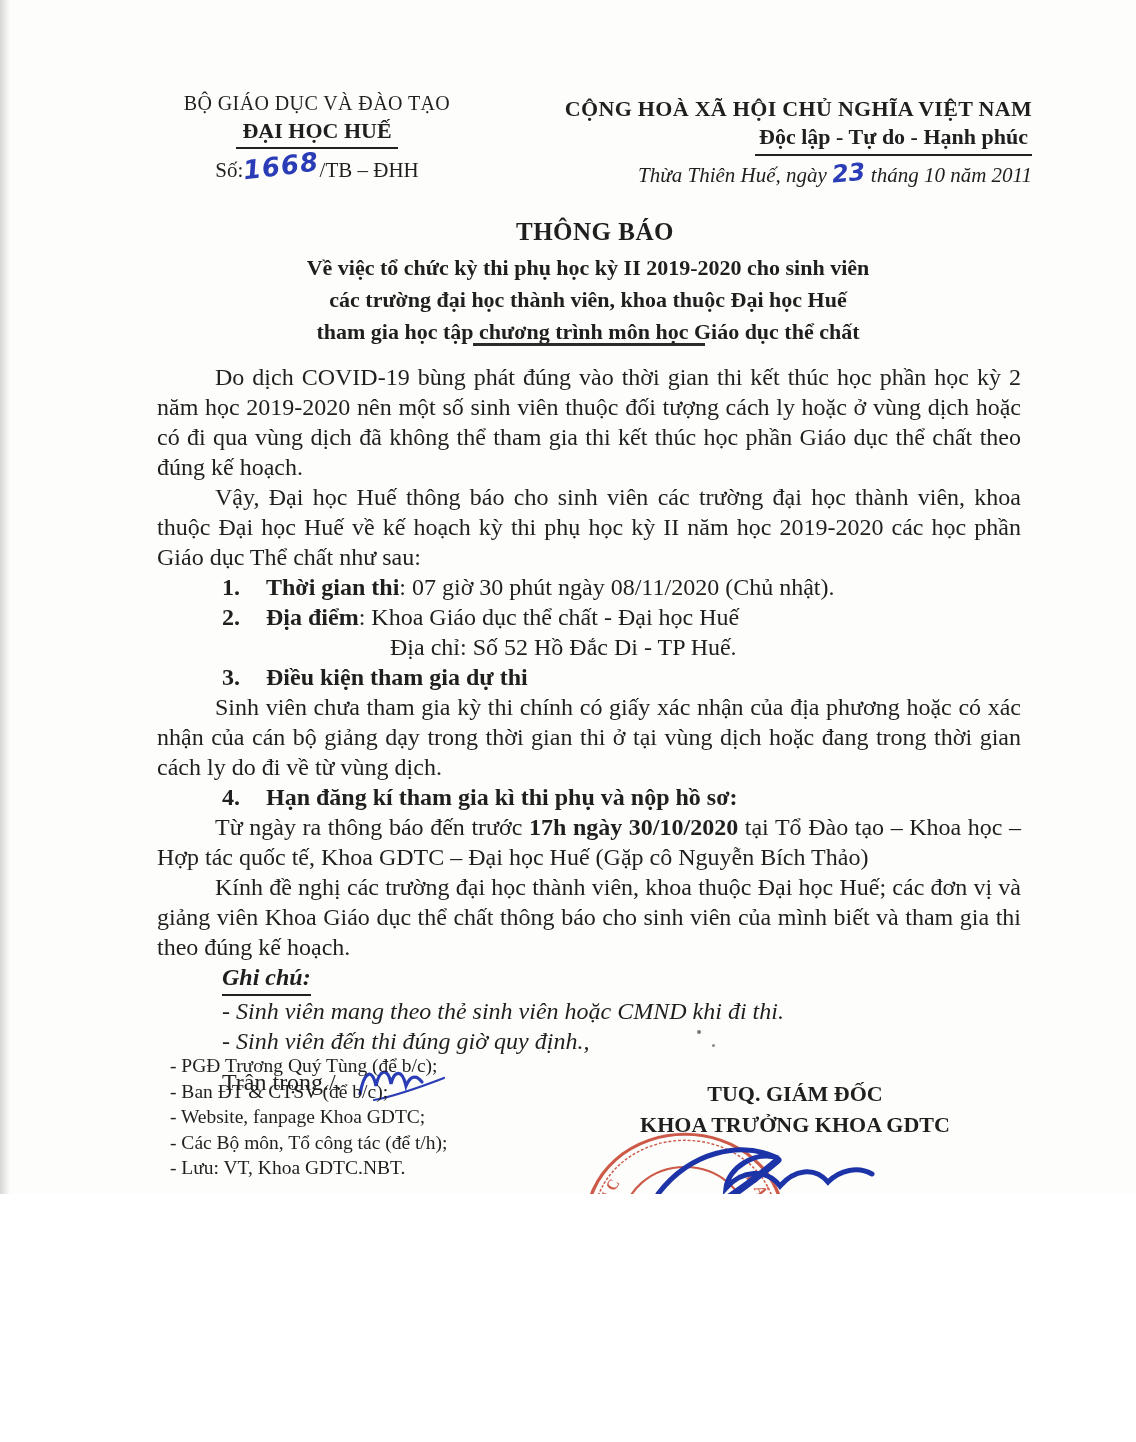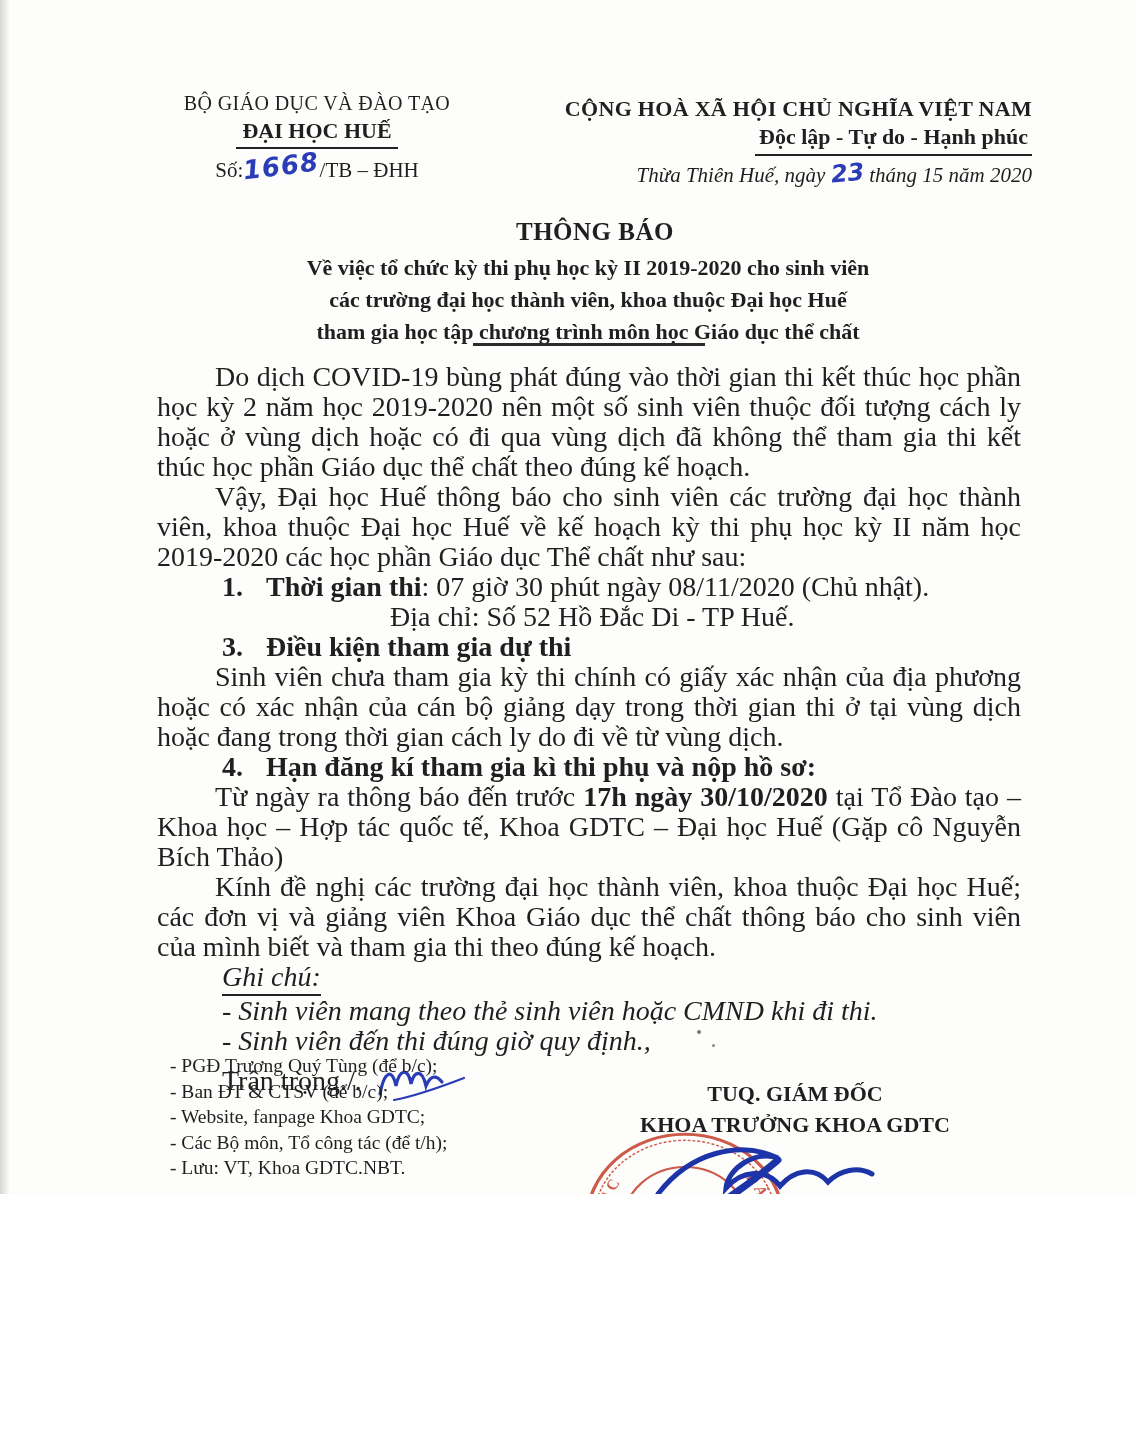--- a/index.html
+++ b/index.html
@@ -23,26 +23,26 @@
   .hdr-right .dateline{font-size:21px;font-style:italic;margin-top:4px;}
   .hand{font-family:"DejaVu Sans",sans-serif;color:#2a3db6;font-style:italic;font-weight:600;
         display:inline-block;}
   .hand-no{font-size:26px;transform:rotate(-7deg) translateY(-2px);letter-spacing:1px;}
   .hand-day{font-size:24px;transform:rotate(-5deg) translateY(-1px);}
   
   .doc-title{left:20px;top:218px;width:1150px;text-align:center;font-size:25px;font-weight:bold;letter-spacing:.5px;}
   .doc-subtitle{left:20px;top:252px;width:1136px;text-align:center;font-size:22px;font-weight:bold;line-height:32px;}
   .subtitle-rule{left:473px;top:343px;width:232px;height:2.5px;background:#2c2c2c;}
   
-  .main-col{left:157px;top:362px;width:864px;font-size:28px;line-height:30px;}
+  .main-col{left:157px;top:362px;width:864px;font-size:24px;line-height:30px;}
   .main-col .para{text-align:justify;text-indent:58px;}
   .main-col .li{padding-left:65px;}
   .main-col .num{display:inline-block;width:44px;font-weight:bold;}
   .main-col .addr{padding-left:233px;}
-  .main-col .note-h{margin-left:65px;font-weight:normal;font-style:italic;}
+  .main-col .note-h{margin-left:65px;font-weight:bold;font-style:italic;}
   .main-col .note-h span{display:inline-block;border-bottom:2.5px solid #222;padding-bottom:2px;}
   .main-col .note{margin-left:65px;font-style:italic;}
   .main-col .closing{margin-left:65px;white-space:nowrap;}
   .inline-doodle{vertical-align:-14px;margin-left:10px;}
   
   .recipients{left:170px;top:1053px;width:440px;font-size:19.5px;line-height:25.5px;}
   .recipients .rh{font-size:21px;font-weight:bold;font-style:italic;margin-bottom:4px;}
   .sig-block{left:560px;top:1078px;width:470px;text-align:center;font-size:22px;font-weight:bold;line-height:31px;z-index:1;}
   .signer-name{left:688px;top:1258px;width:200px;text-align:center;font-size:23px;font-weight:bold;z-index:2;}
   .stamp-svg{left:582px;top:1130px;z-index:3;opacity:.86;}
@@ -60,35 +60,36 @@
 
   <div class="abs hdr-left">
     <div class="ministry">BỘ GIÁO DỤC VÀ ĐÀO TẠO</div>
     <div class="university"><span>ĐẠI HỌC HUẾ</span></div>
     <div class="docno"><span>Số:</span><span class="hand hand-no">1668</span><span>/TB – ĐHH</span></div>
   </div>
 
   <div class="abs hdr-right">
     <div class="national">CỘNG HOÀ XÃ HỘI CHỦ NGHĨA VIỆT NAM</div>
     <div class="motto"><span>Độc lập - Tự do - Hạnh phúc</span></div>
-    <div class="dateline"><span>Thừa Thiên Huế, ngày</span> <span class="hand hand-day">23</span> <span>tháng 15 năm 2020</span></div>
+    <div class="dateline"><span>Thừa Thiên Huế, ngày</span> <span class="hand hand-day">23</span> <span>tháng 10 năm 2011</span></div>
   </div>
 
   <div class="abs doc-title">THÔNG BÁO</div>
   <div class="abs doc-subtitle">
     <div>Về việc tổ chức kỳ thi phụ học kỳ II 2019-2020 cho sinh viên</div>
     <div>các trường đại học thành viên, khoa thuộc Đại học Huế</div>
     <div>tham gia học tập chương trình môn học Giáo dục thể chất</div>
   </div>
   <div class="abs subtitle-rule"></div>
 
   <div class="abs main-col">
     <p class="para">Do dịch COVID-19 bùng phát đúng vào thời gian thi kết thúc học phần học kỳ 2 năm học 2019-2020 nên một số sinh viên thuộc đối tượng cách ly hoặc ở vùng dịch hoặc có đi qua vùng dịch đã không thể tham gia thi kết thúc học phần Giáo dục thể chất theo đúng kế hoạch.</p>
     <p class="para">Vậy, Đại học Huế thông báo cho sinh viên các trường đại học thành viên, khoa thuộc Đại học Huế về kế hoạch kỳ thi phụ học kỳ II năm học 2019-2020 các học phần Giáo dục Thể chất như sau:</p>
     <div class="li"><span class="num">1.</span><span class="b">Thời gian thi</span><span>: 07 giờ 30 phút ngày 08/11/2020 (Chủ nhật).</span></div>
+    <div class="li"><span class="num">2.</span><span class="b">Địa điểm</span><span>: Khoa Giáo dục thể chất - Đại học Huế</span></div>
     <div class="addr">Địa chỉ: Số 52 Hồ Đắc Di - TP Huế.</div>
     <div class="li"><span class="num">3.</span><span class="b">Điều kiện tham gia dự thi</span></div>
     <p class="para">Sinh viên chưa tham gia kỳ thi chính có giấy xác nhận của địa phương hoặc có xác nhận của cán bộ giảng dạy trong thời gian thi ở tại vùng dịch hoặc đang trong thời gian cách ly do đi về từ vùng dịch.</p>
     <div class="li"><span class="num">4.</span><span class="b">Hạn đăng kí tham gia kì thi phụ và nộp hồ sơ:</span></div>
     <p class="para"><span>Từ ngày ra thông báo đến trước </span><span class="b">17h ngày 30/10/2020</span><span> tại Tổ Đào tạo – Khoa học – Hợp tác quốc tế, Khoa GDTC – Đại học Huế (Gặp cô Nguyễn Bích Thảo)</span></p>
     <p class="para">Kính đề nghị các trường đại học thành viên, khoa thuộc Đại học Huế; các đơn vị và giảng viên Khoa Giáo dục thể chất thông báo cho sinh viên của mình biết và tham gia thi theo đúng kế hoạch.</p>
     <div class="note-h"><span>Ghi chú:</span></div>
     <div class="note">- Sinh viên mang theo thẻ sinh viên hoặc CMND khi đi thi.</div>
     <div class="note">- Sinh viên đến thi đúng giờ quy định.,</div>
     <div class="closing"><span>Trân trọng./.</span><svg class="inline-doodle" width="100" height="48" viewBox="0 0 100 48" fill="none" stroke="#2a3db6" stroke-linecap="round">

